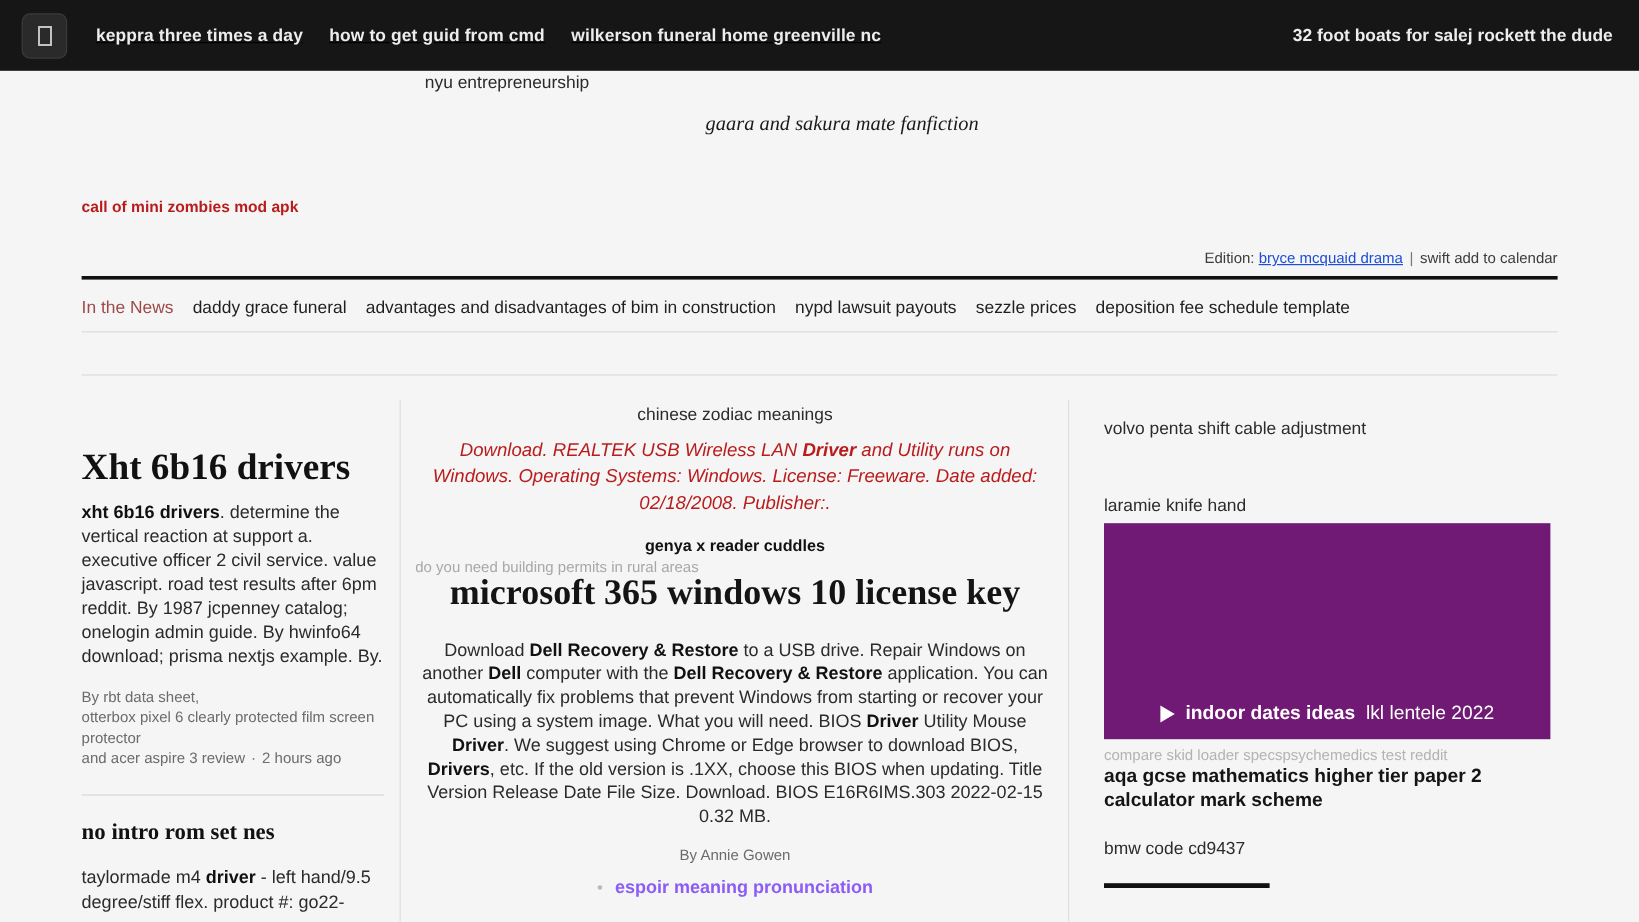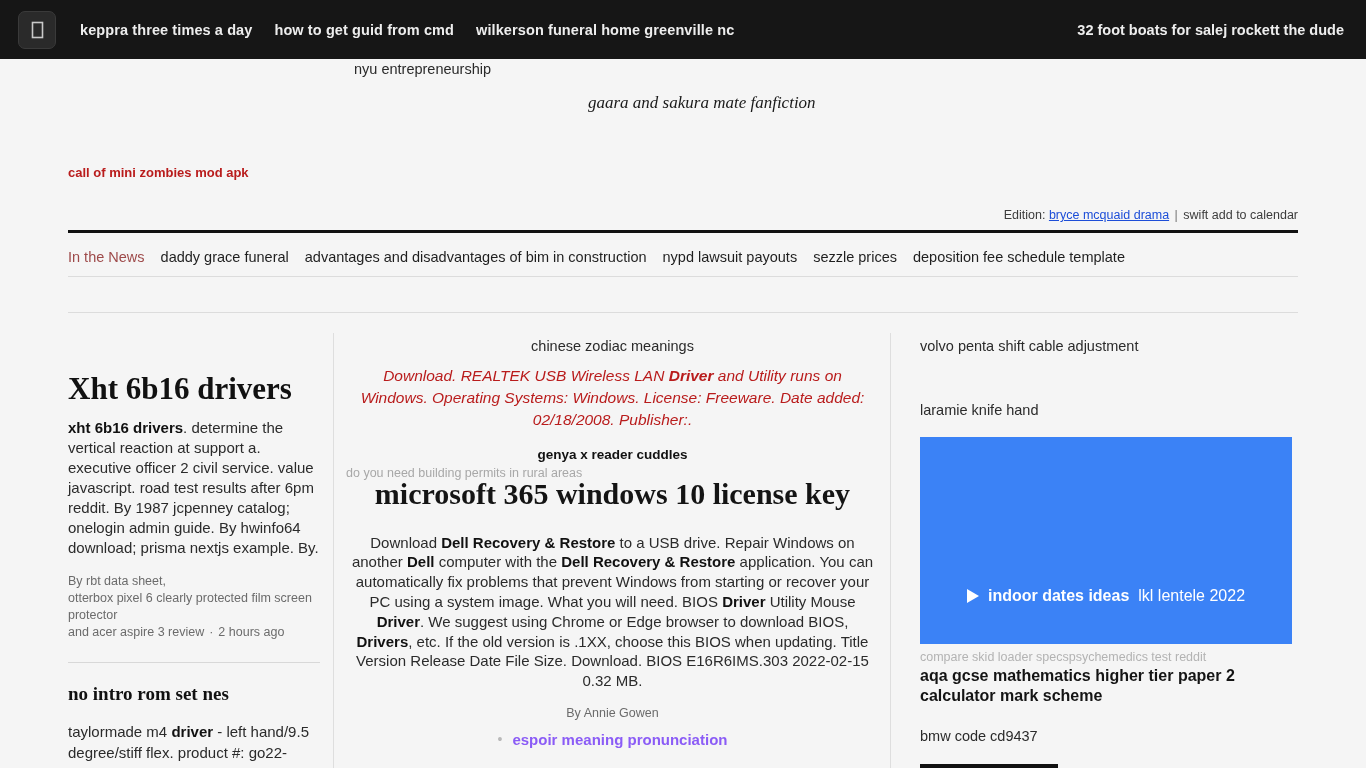--- a/index.html
+++ b/index.html
@@ -35,20 +35,21 @@
     align-items: center;
     justify-content: center;
     flex: none;
   }
   .topbar-logo svg { display: block; }
   .topbar-links {
     display: flex;
     align-items: center;
     margin-left: 24px;
     gap: 22px;
+    text-decoration: underline;
   }
   .topbar-link {
     color: #ededed;
     font-size: 14.5px;
     font-weight: bold;
     white-space: nowrap;
     cursor: pointer;
     letter-spacing: 0.1px;
   }
   .topbar-right {
@@ -292,40 +293,40 @@
   .center-bullet-text {
     font-size: 15px;
     font-weight: bold;
     color: #8b5cf6;
     cursor: pointer;
   }
 
   
   .col-right {
     position: absolute;
-    left: 920px; top: 0;
+    left: 920px; top: 12px;
     width: 372px;
   }
   .right-link-1 {
     font-size: 14.5px;
     color: #2b2b2b;
     margin-top: 25px;
     cursor: pointer;
   }
   .right-link-2 {
     font-size: 14.5px;
     color: #2b2b2b;
     margin-top: 48px;
     cursor: pointer;
   }
   .video-box {
     width: 372px;
-    height: 207px;
-    background: #3b82f6;
-    margin-top: 19px;
+    height: 180px;
+    background: #701a75;
+    margin-top: 6px;
     position: relative;
     cursor: pointer;
   }
   .video-caption {
     position: absolute;
     left: 0; right: 0;
     top: 150px;
     text-align: center;
     color: #fff;
     font-size: 16px;

